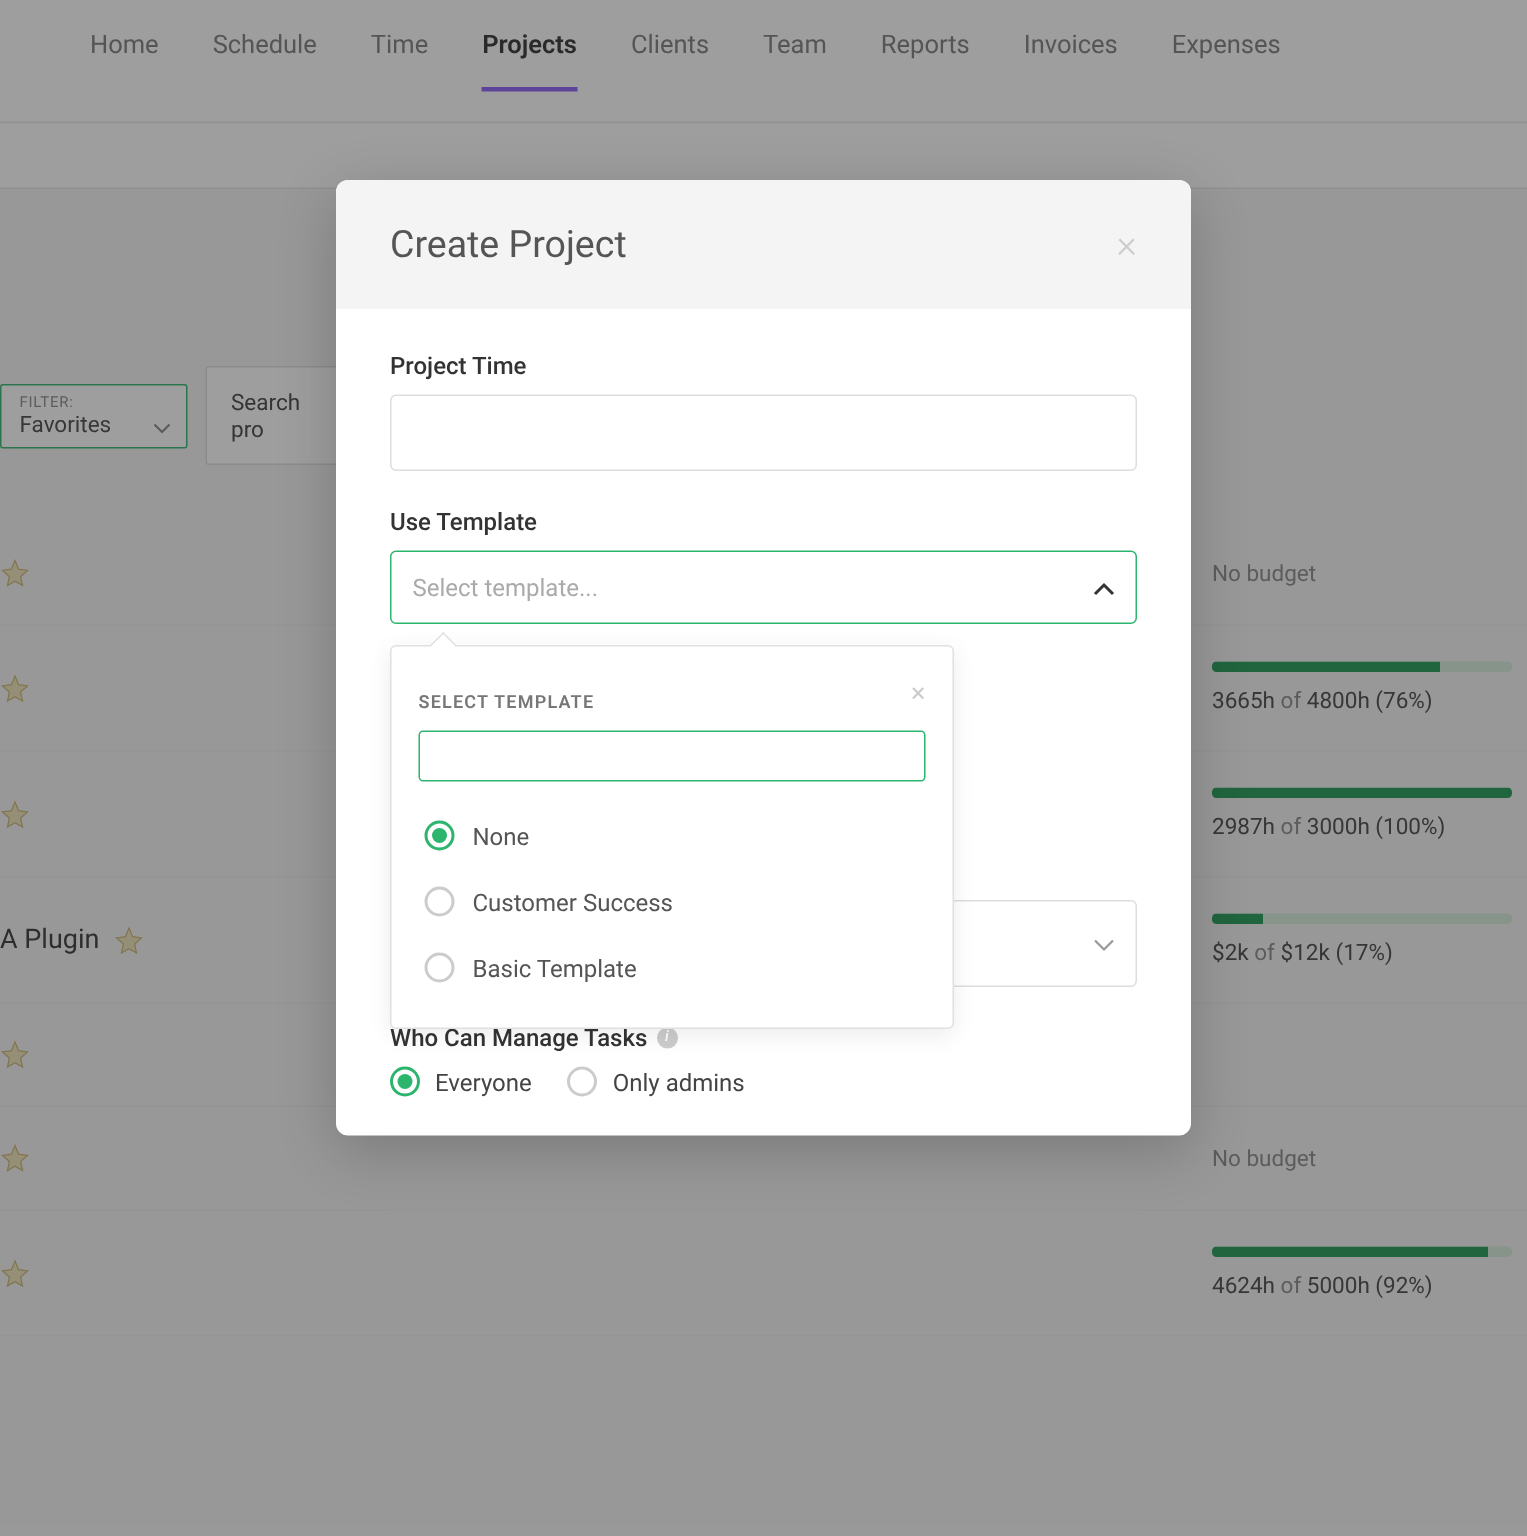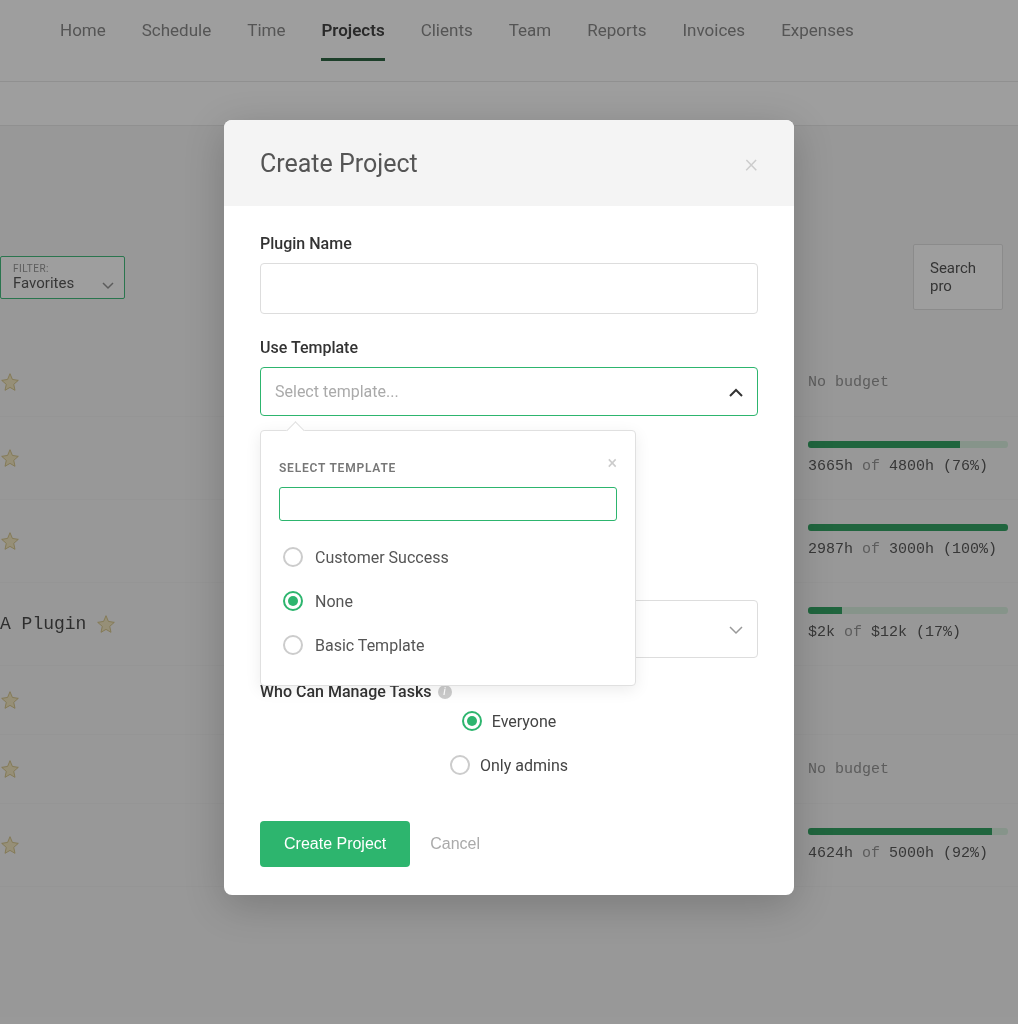--- a/index.html
+++ b/index.html
@@ -22,28 +22,28 @@
 }
 .topnav-item {
   font-size: 17px;
   color: #7a7a7a;
   cursor: pointer;
   padding-bottom: 18px;
 }
 .topnav-item.active {
   color: #2c2c2c;
   font-weight: 600;
-  border-bottom: 3px solid #14532d;
+  border-bottom: 3px solid #8b5cf6;
 }
 .subbar { height: 44px; background: #fff; border-bottom: 1px solid #e5e5e5; }
 
 
 .filter-row {
   display: flex;
-  justify-content: space-between;
+  justify-content: flex-start;
   align-items: center;
   gap: 12px;
   padding: 18px 15px 18px 0;
   margin-top: 100px;
 }
 .filter-box {
   border: 1px solid #2db56e;
   border-radius: 2px;
   padding: 6px 12px;
   width: 125px;
@@ -57,21 +57,21 @@
   border: 1px solid #ddd;
   border-radius: 2px;
   padding: 14px 16px;
   width: 90px;
   font-size: 15px;
   color: #404040;
   background: #fff;
 }
 
 
-.projects { margin-top: 20px; font-family: Liberation Mono, monospace; }
+.projects { margin-top: 20px; }
 .project-row {
   display: flex;
   align-items: center;
   padding: 24px 0;
   border-bottom: 1px solid #eee;
 }
 .project-name { flex: 0 0 180px; font-size: 18px; color: #333; display: flex; align-items: flex-end; gap: 10px; }
 .star { width: 20px; height: 20px; }
 .budget-col { margin-left: auto; width: 210px; }
 .nobudget { color: #888; font-size: 15px; }
@@ -137,21 +137,21 @@
 .search-icon-dd { position: absolute; left: 10px; top: 10px; color: #bbb; }
 .option { display: flex; align-items: center; gap: 12px; padding: 12px 4px; cursor: pointer; }
 .option-label { font-size: 16px; color: #555; }
 .radio {
   width: 20px; height: 20px; border: 2px solid #ccc; border-radius: 50%; display: inline-flex;
   align-items: center; justify-content: center;
 }
 .radio.selected { border-color: #2db56e; }
 .radio.selected::after { content: ''; width: 10px; height: 10px; background: #2db56e; border-radius: 50%; }
 
-.radio-row { display: flex; gap: 24px; align-items: center; margin-bottom: 16px; flex-direction: column; }
+.radio-row { display: flex; gap: 24px; align-items: center; margin-bottom: 16px; }
 .radio-item { display: flex; align-items: center; gap: 10px; cursor: pointer; }
 .radio-item-label { font-size: 16px; color: #444; }
 
 .btn-primary {
   background: #2db56e; color: #fff; border: none; border-radius: 4px;
   padding: 14px 24px; font-size: 16px; cursor: pointer;
 }
 .btn-link { background: none; border: none; color: #aaa; font-size: 16px; margin-left: 16px; cursor: pointer; }
 
 .chevron { display: inline-block; }
@@ -266,21 +266,21 @@
   </div>
 
 <div class="overlay">
   <div class="modal">
     <div class="modal-header">
       <div class="modal-title">Create Project</div>
       <div class="close-x">×</div>
     </div>
     <div class="modal-body">
 
-      <div class="form-label">Plugin Name</div>
+      <div class="form-label">Project Time</div>
       <input class="text-input" type="text" style="">
 
       <div class="form-label">Use Template</div>
       <div class="select-box">
         <span class="select-placeholder">Select template...</span>
         <span class="chevron">
           <svg width="14" height="9" viewBox="0 0 14 9">
               <path d="M1 8l6-6 6 6" stroke="#333" stroke-width="2" fill="none"></path>
             </svg>
         </span>
@@ -309,49 +309,45 @@
         <div class="radio-item">
           <span class="radio selected"></span>
           <span class="radio-item-label">Everyone</span>
         </div>
         <div class="radio-item">
           <span class="radio"></span>
           <span class="radio-item-label">Only admins</span>
         </div>
       </div>
     </div>
-    <div class="modal-footer">
-      <button class="btn-primary">Create Project</button>
-      <button class="btn-link">Cancel</button>
-    </div>
 
     <div class="dropdown" style="top:310px;">
       <div class="dropdown-header">
         <span class="dropdown-title">SELECT TEMPLATE</span>
         <span class="dropdown-close">×</span>
       </div>
       <div class="search-wrap">
         <span class="search-icon-dd">
           <svg width="14" height="14" viewBox="0 0 14 14">
               <circle cx="6" cy="6" r="4.5" stroke="#bbb" stroke-width="1.5" fill="none"></circle>
               <line x1="10" y1="10" x2="13" y2="13" stroke="#bbb" stroke-width="1.5"></line>
             </svg>
         </span>
         <input class="dropdown-search" type="text" style="">
       </div>
       <div id="dropdown-options">
           <div class="option">
-            <span class="radio"></span>
-            <span class="option-label">Customer Success</span>
-          </div>
-          <div class="option">
             <span class="radio selected"></span>
             <span class="option-label">None</span>
           </div>
           <div class="option">
             <span class="radio"></span>
+            <span class="option-label">Customer Success</span>
+          </div>
+          <div class="option">
+            <span class="radio"></span>
             <span class="option-label">Basic Template</span>
           </div>
         </div>
     </div>
 
   </div>
 </div>
 
 </body></html>

